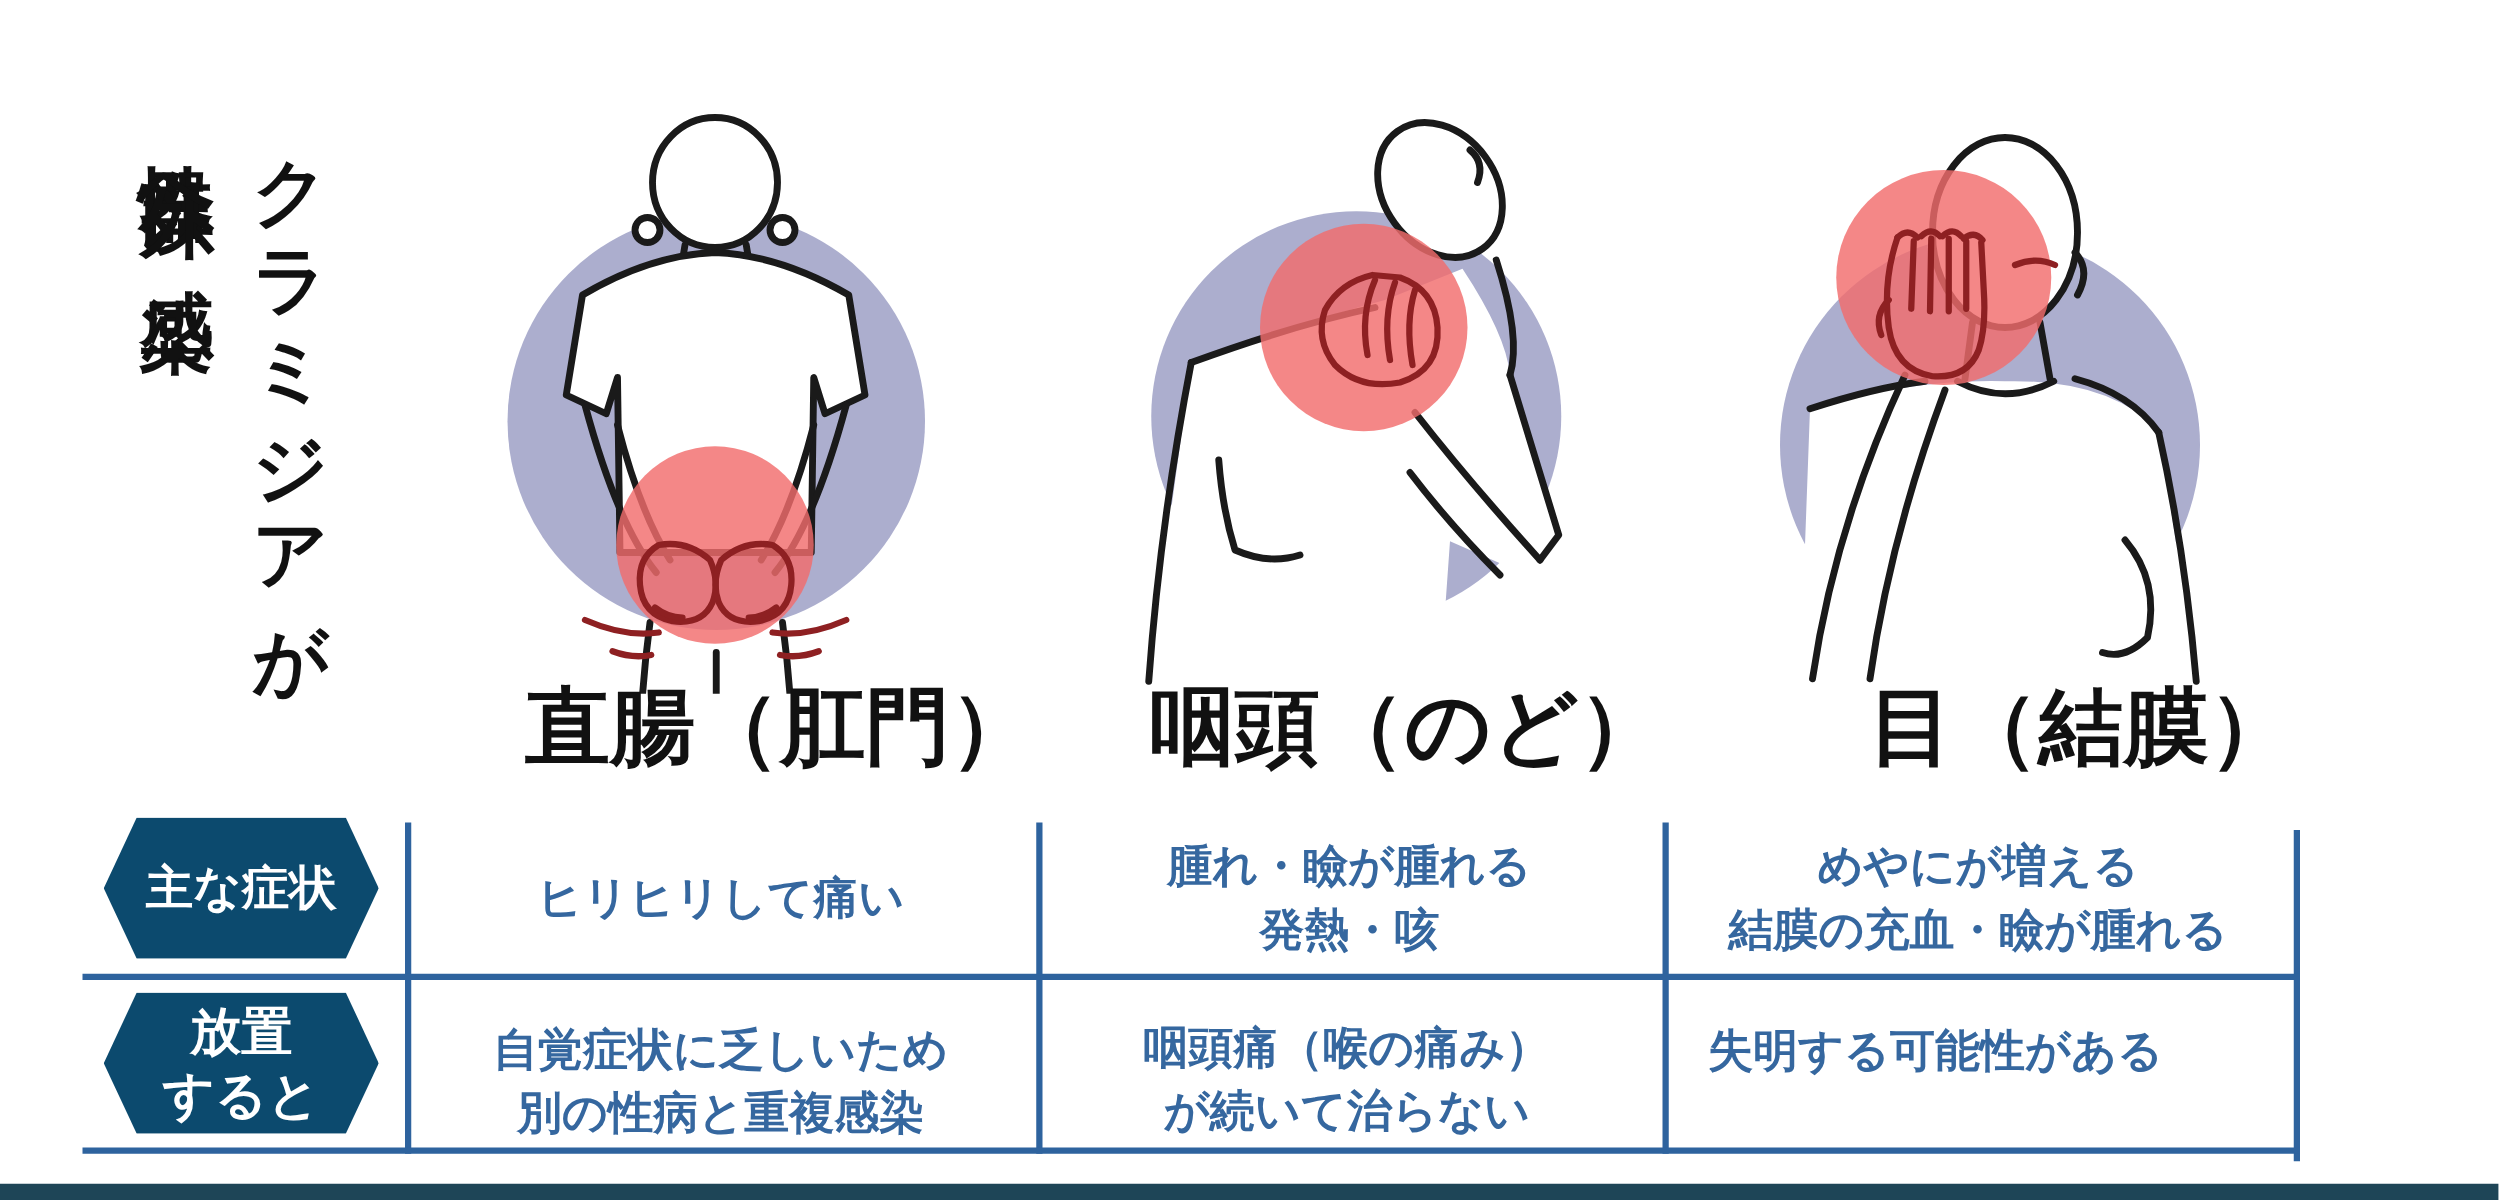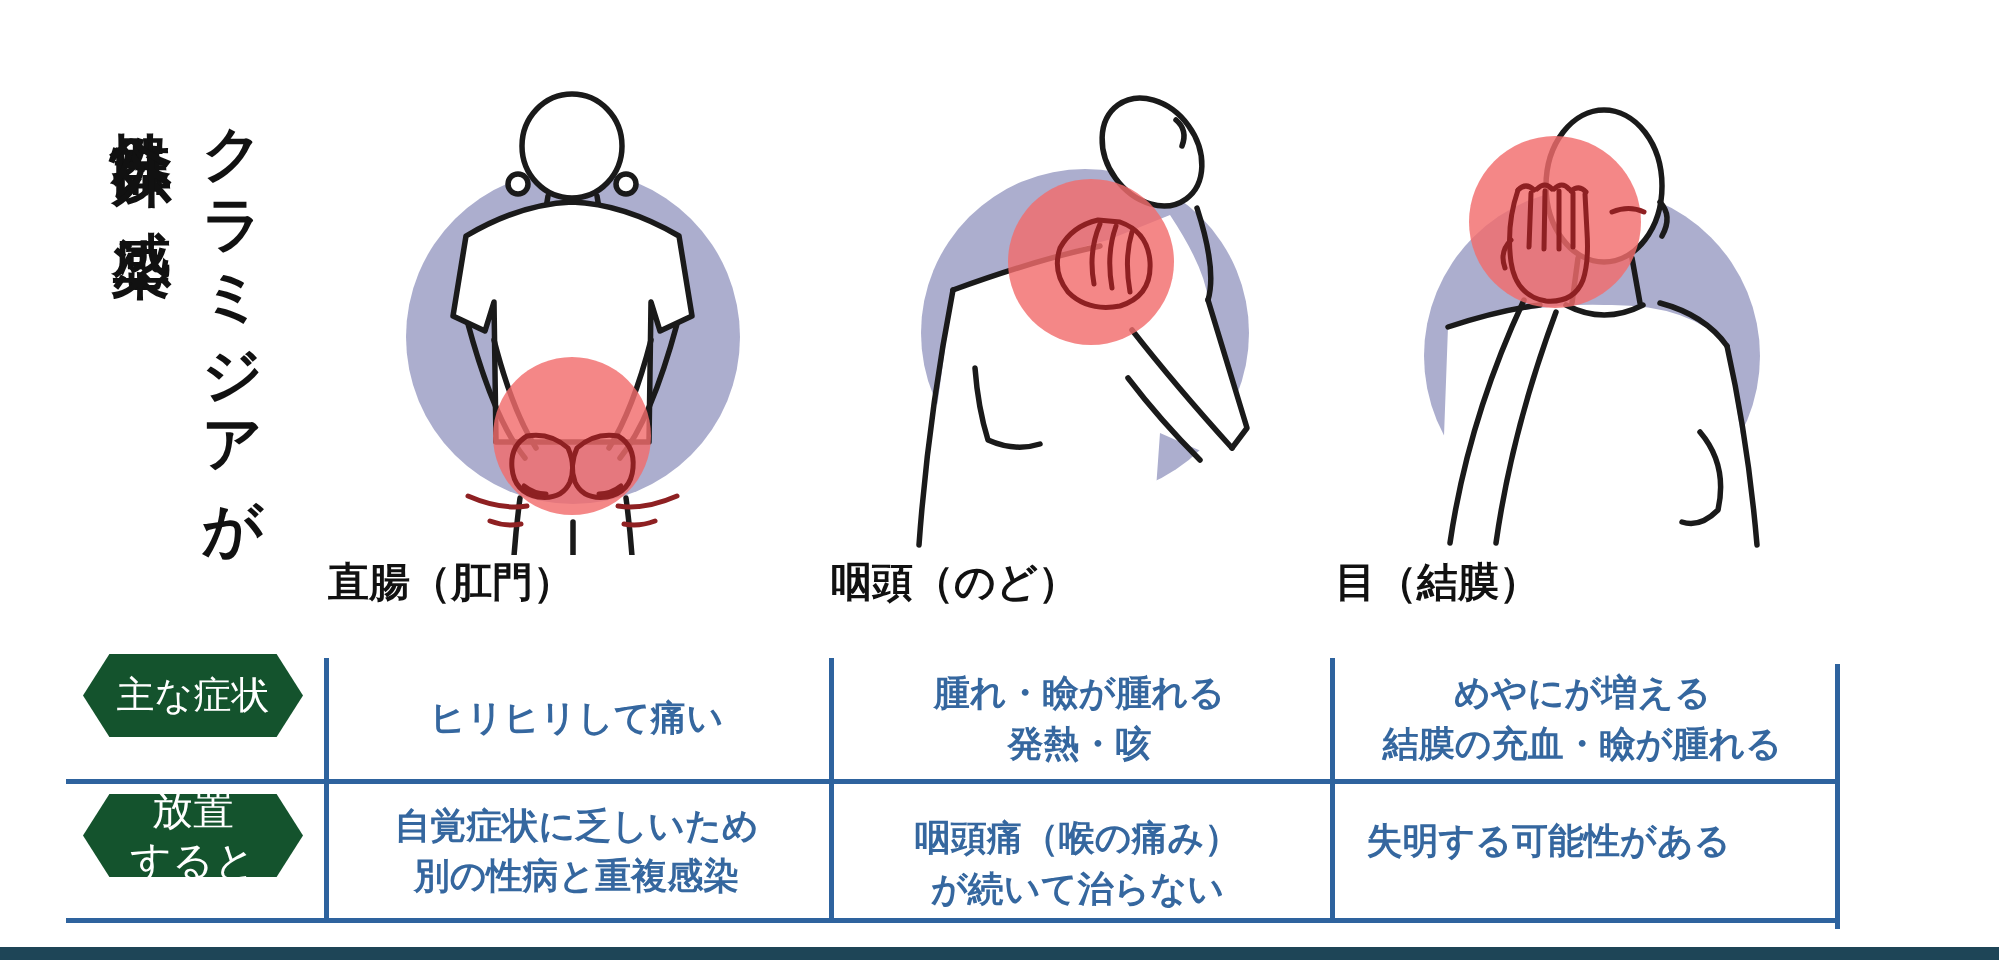--- a/index.html
+++ b/index.html
@@ -15,30 +15,30 @@
   }
   
   .fig{position:absolute;}
   .fig svg{display:block;width:100%;height:100%;}
   .stroke-b{fill:none;stroke:#1a1a1a;stroke-width:5.5;stroke-linecap:round;stroke-linejoin:round;}
   .stroke-r{fill:none;stroke:#8e2022;stroke-width:5;stroke-linecap:round;stroke-linejoin:round;}
   .fill-w{fill:#ffffff;}
   
   .caption{
     position:absolute;top:550px;width:500px;height:64px;
-    text-align:left;font-size:41px;font-weight:800;color:#111;line-height:64px;
+    text-align:right;font-size:68px;font-weight:800;color:#111;line-height:64px;
     white-space:nowrap;
   }
   
   .tline{position:absolute;background:#2e639e;}
   .badge{
-    position:absolute;left:83px;width:220px;height:83px;background:#14532d;
+    position:absolute;left:83px;width:220px;height:113px;background:#0c4a6e;
     clip-path:polygon(0% 50%,12% 0%,88% 0%,100% 50%,88% 100%,12% 100%);
     display:flex;flex-direction:column;align-items:center;justify-content:center;
-    color:#fff;font-weight:400;
+    color:#fff;font-weight:700;
   }
   .badge.single{font-size:38px;}
   .badge.double{font-size:41px;line-height:1.22;}
   .cell{
     position:absolute;display:flex;flex-direction:column;align-items:center;justify-content:center;
     color:#35679f;font-size:36px;font-weight:700;line-height:1.4;text-align:left;white-space:nowrap;
   }
   
   .footer-bar{position:absolute;left:0;top:947px;width:1999px;height:13px;background:#1e4557;}
 </style>
@@ -170,21 +170,21 @@
   </div>
   <div class="cell" style="left:834px;top:658px;width:491px;height:121px">
     <span>腫れ・瞼が腫れる</span>
     <span>発熱・咳</span>
   </div>
   <div class="cell" style="left:1335px;top:658px;width:495px;height:121px">
     <span>めやにが増える</span>
     <span>結膜の充血・瞼が腫れる</span>
   </div>
 
-  <div class="cell" style="left:329px;top:784px;width:495px;height:134px">
+  <div class="cell" style="left:329px;top:784px;width:495px;height:162px">
     <span>自覚症状に乏しいため</span>
     <span>別の性病と重複感染</span>
   </div>
   <div class="cell" style="left:832px;top:784px;width:491px;height:159px">
     <span>咽頭痛（喉の痛み）</span>
     <span>が続いて治らない</span>
   </div>
   <div class="cell" style="left:1301px;top:784px;width:495px;height:114px">
     <span>失明する可能性がある</span>
     <span></span>

